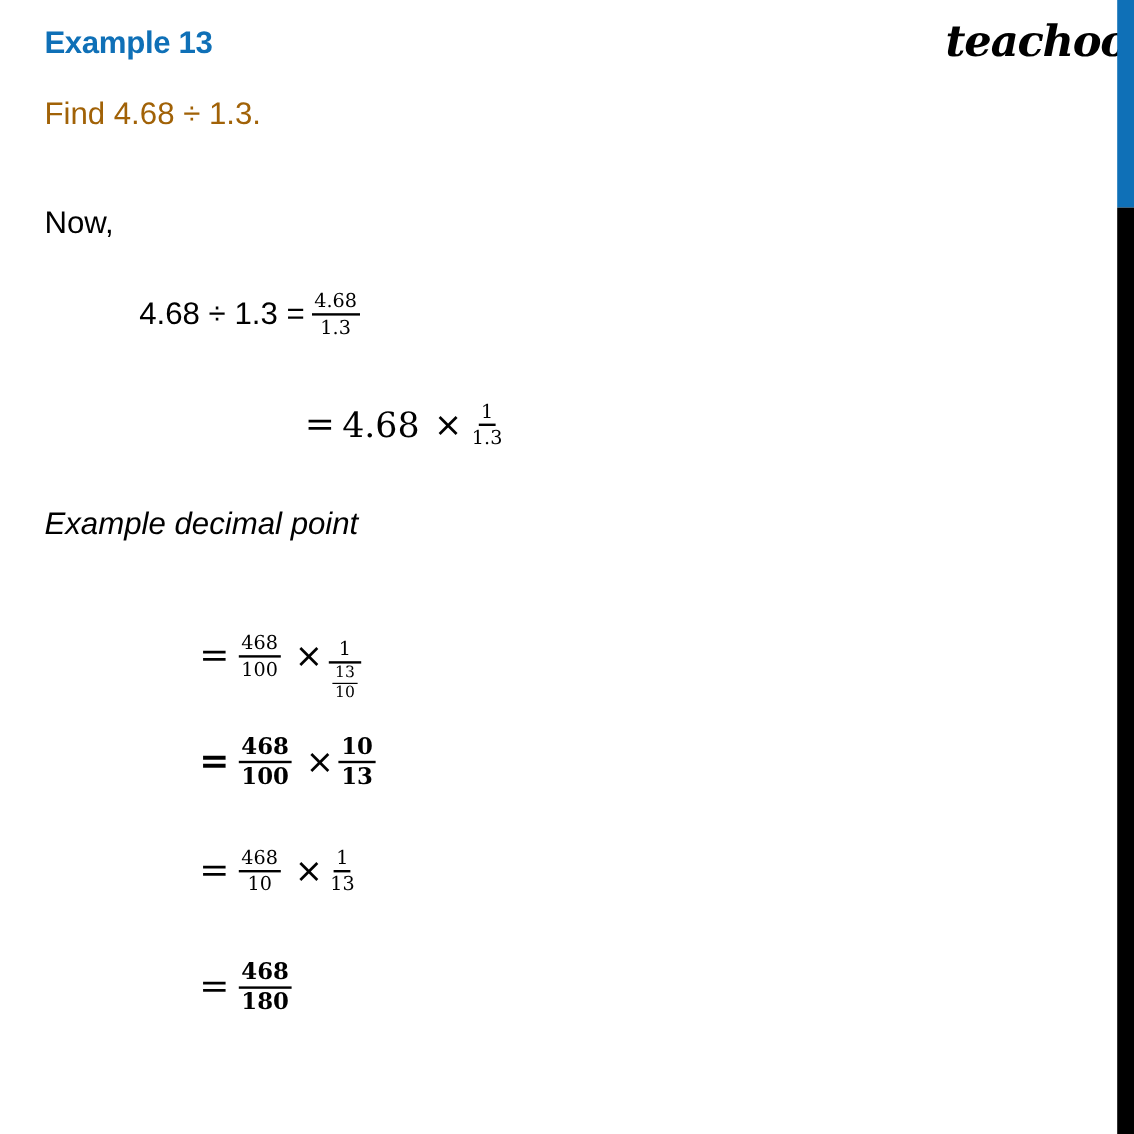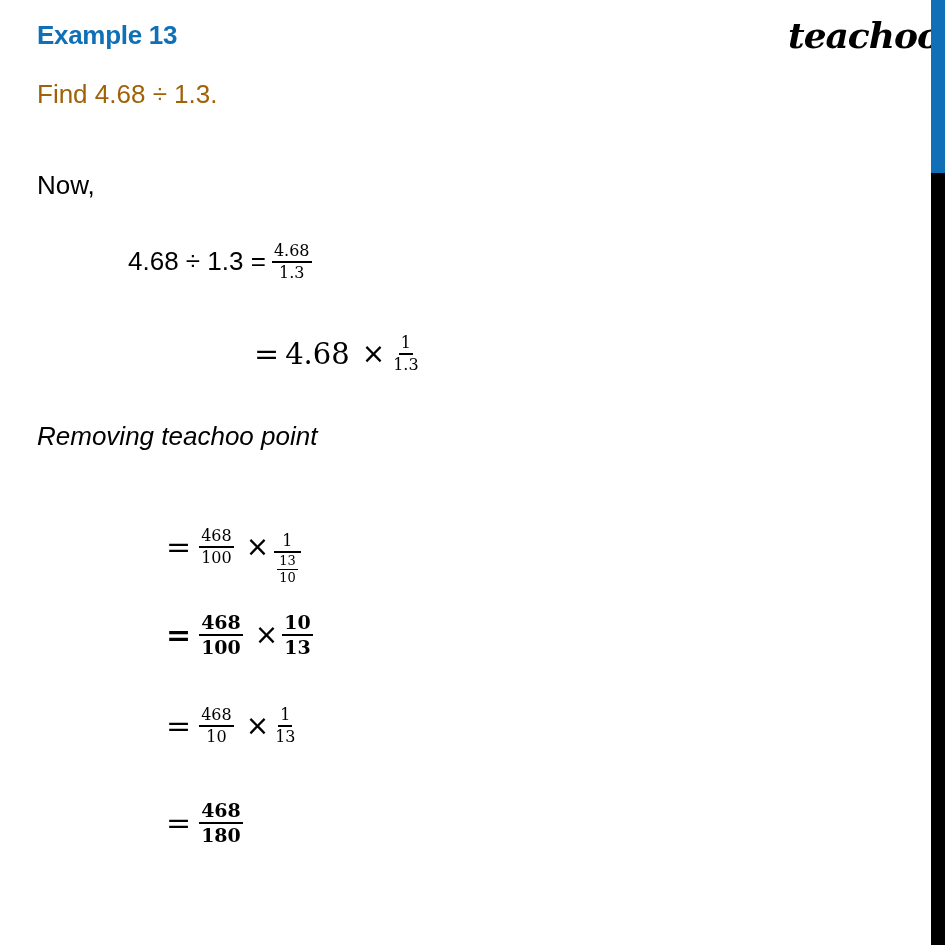--- a/index.html
+++ b/index.html
@@ -48,39 +48,39 @@
 
 <div class="abs title">Example 13</div>
 <div class="abs question">Find 4.68 ÷ 1.3.</div>
 <div class="abs logo">teachoo</div>
 
 <div class="abs sidebar-blue"></div>
 <div class="abs sidebar-black"></div>
 
 <div class="abs now">Now,</div>
 
-<div class="abs row" style="left:128px; top:242px;">
+<div class="abs row" style="left:116px; top:242px;">
   <span class="text-line">4.68 ÷ 1.3 =</span>
   <span class="frac small" style="margin-left:6px;">
     <span class="num">4.68</span>
     <span class="den">1.3</span>
   </span>
 </div>
 
 <div class="abs row" style="left:254px; top:334px;">
   <span class="eq">=</span>
   <span class="math" style="font-size:29px;">4.68</span>
   <span class="times">×</span>
   <span class="frac small">
     <span class="num">1</span>
     <span class="den">1.3</span>
   </span>
 </div>
 
-<div class="abs text-line italic" style="left:37px; top:421px;">Removing teachoo point</div>
+<div class="abs text-line italic" style="left:37px; top:421px;">Example decimal point</div>
 
 <div class="abs row" style="left:166px; top:508px;">
   <span class="eq">=</span>
   <span class="frac small">
     <span class="num">468</span>
     <span class="den">100</span>
   </span>
   <span class="times" style="margin-left:10px;margin-right:2px;">×</span>
   <span class="frac small" style="margin-top:24px;">
     <span class="num" style="padding:0 8px 1px;">1</span>

